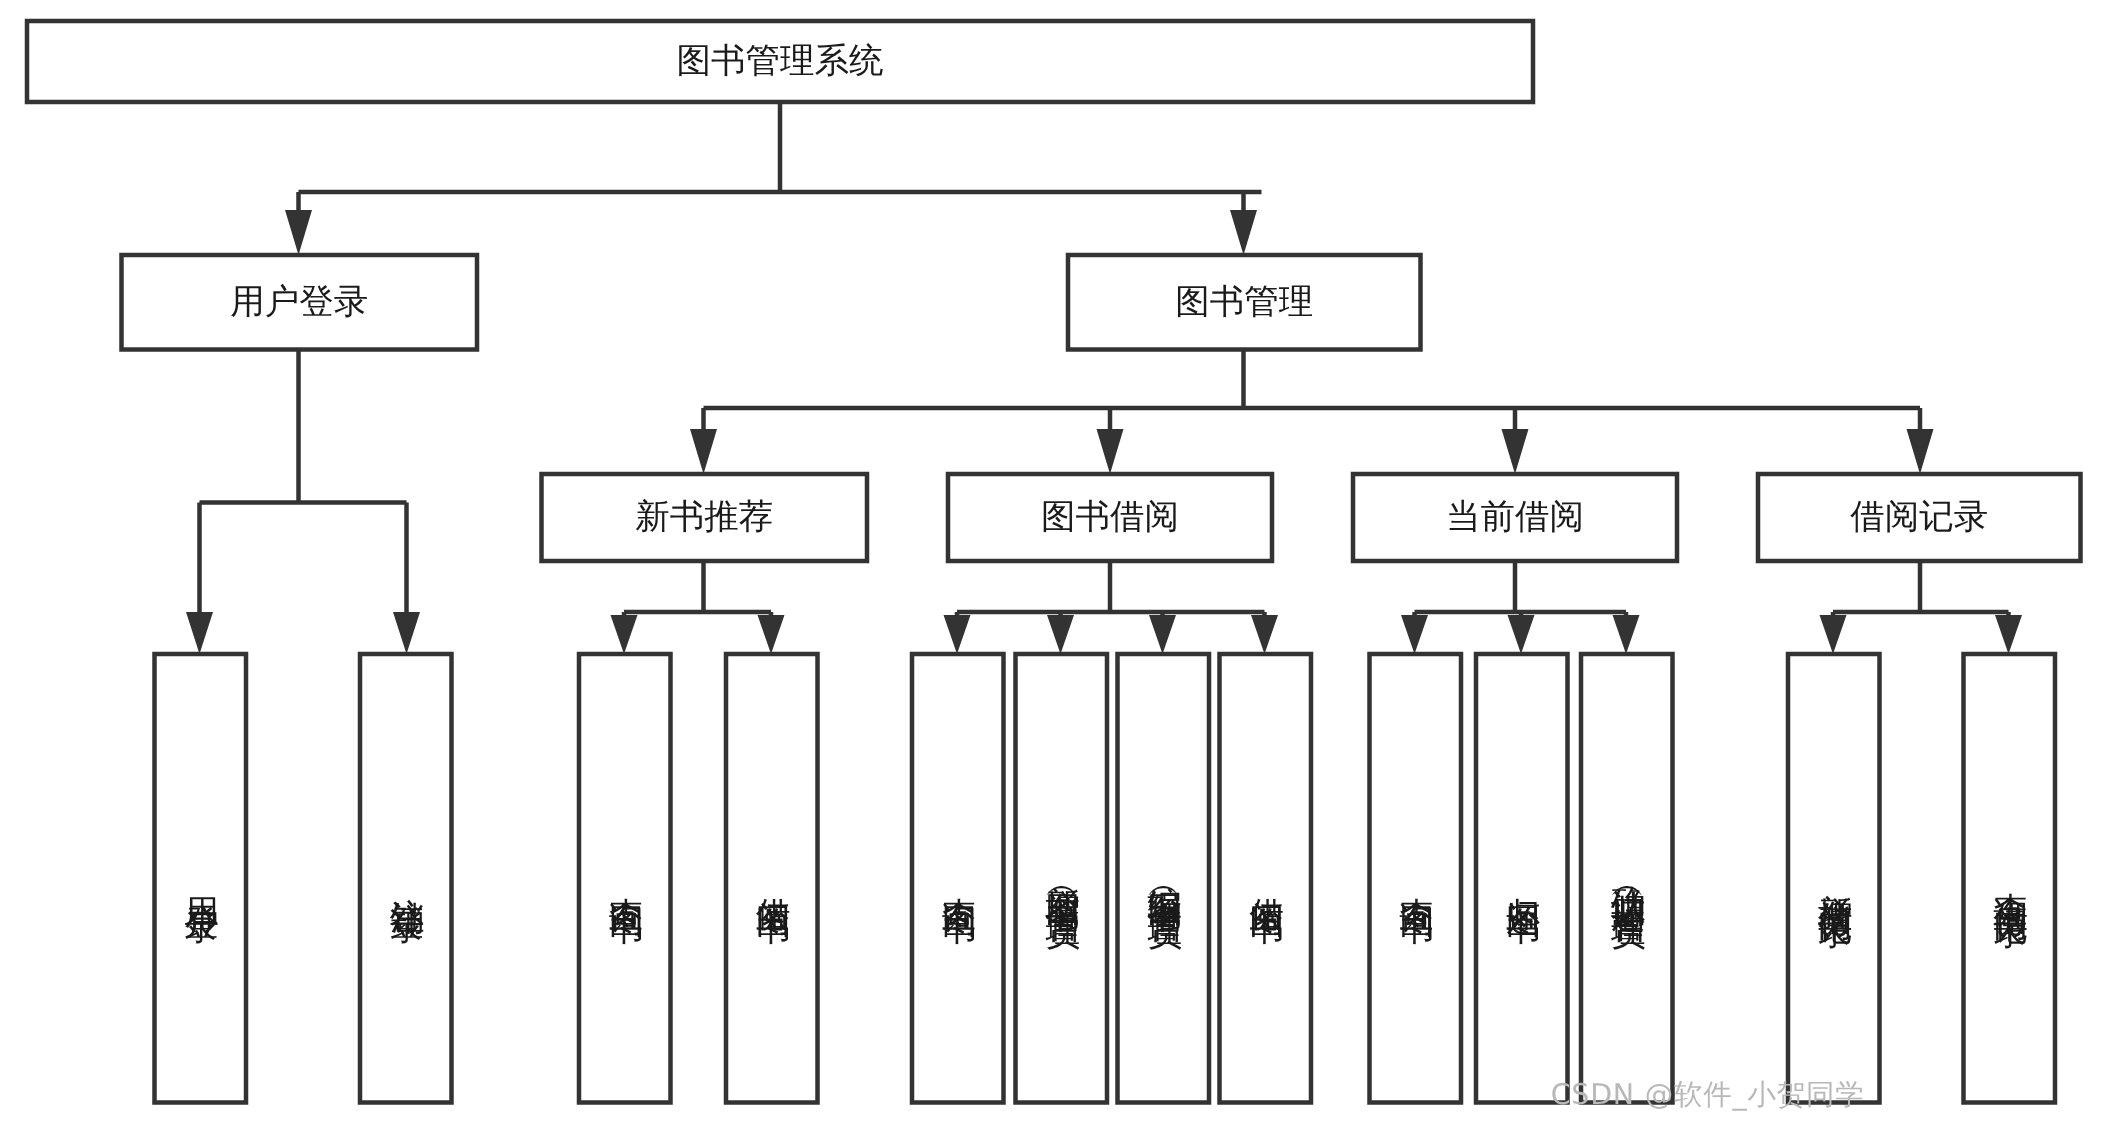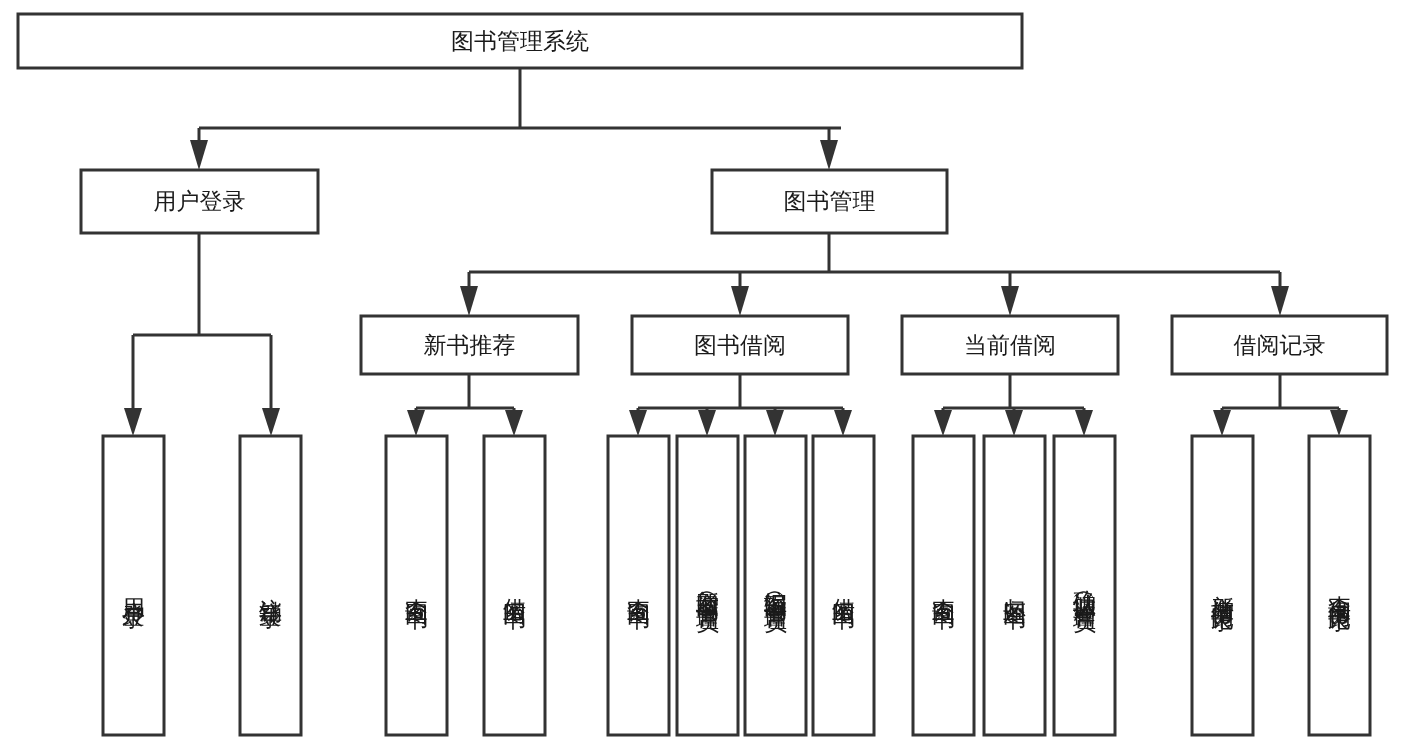--- a/index.html
+++ b/index.html
@@ -214,14 +214,15 @@
       <div class="leaf-label" style="left: 677px; top: 436px; width: 61px; height: 299px; display: flex; align-items: center; justify-content: center;">新增图书（管理员）</div>
       <div class="leaf-label" style="left: 745px; top: 436px; width: 61px; height: 299px; display: flex; align-items: center; justify-content: center;">编辑图书（管理员）</div>
       <div class="leaf-label" style="left: 813px; top: 436px; width: 61px; height: 299px; display: flex; align-items: center; justify-content: center;">借阅图书</div>
       <div class="leaf-label" style="left: 913px; top: 436px; width: 61px; height: 299px; display: flex; align-items: center; justify-content: center;">查询图书</div>
       <div class="leaf-label" style="left: 984px; top: 436px; width: 61px; height: 299px; display: flex; align-items: center; justify-content: center;">归还图书</div>
       <div class="leaf-label" style="left: 1054px; top: 436px; width: 61px; height: 299px; display: flex; align-items: center; justify-content: center;">确认归还（管理员）</div>
       <div class="leaf-label" style="left: 1192px; top: 436px; width: 61px; height: 299px; display: flex; align-items: center; justify-content: center;">新增借阅记录</div>
       <div class="leaf-label" style="left: 1309px; top: 436px; width: 61px; height: 299px; display: flex; align-items: center; justify-content: center;">查询借阅记录</div>
     </div>
 
+  <div class="watermark">CSDN @软件_小贺同学</div>
 
 </div>
 
 </body></html>

